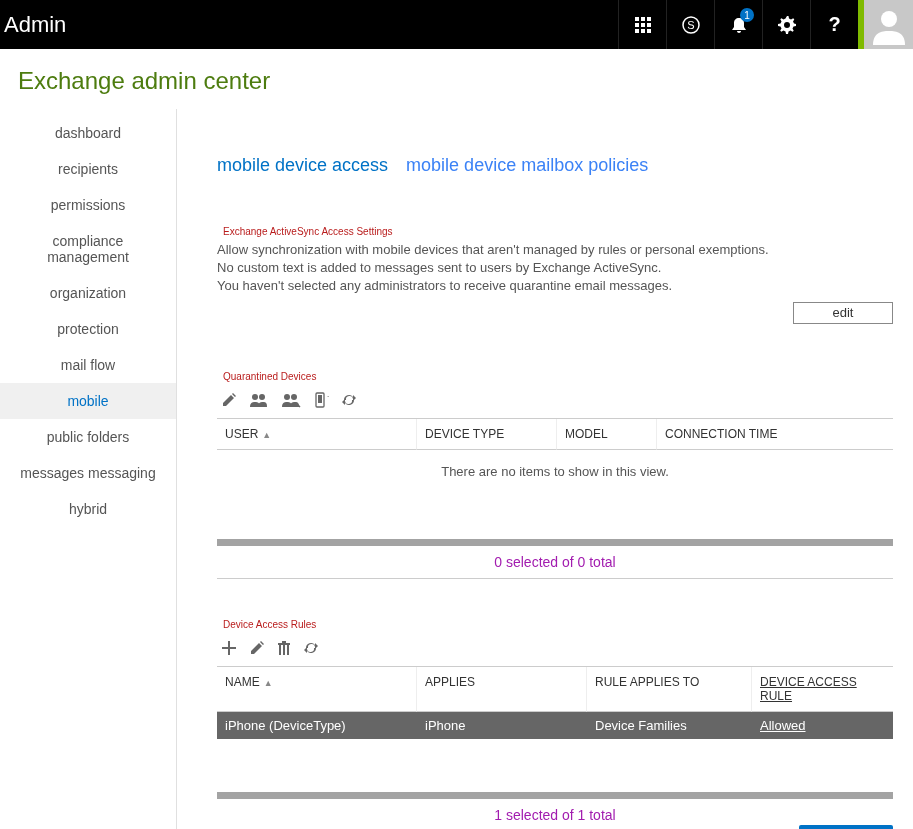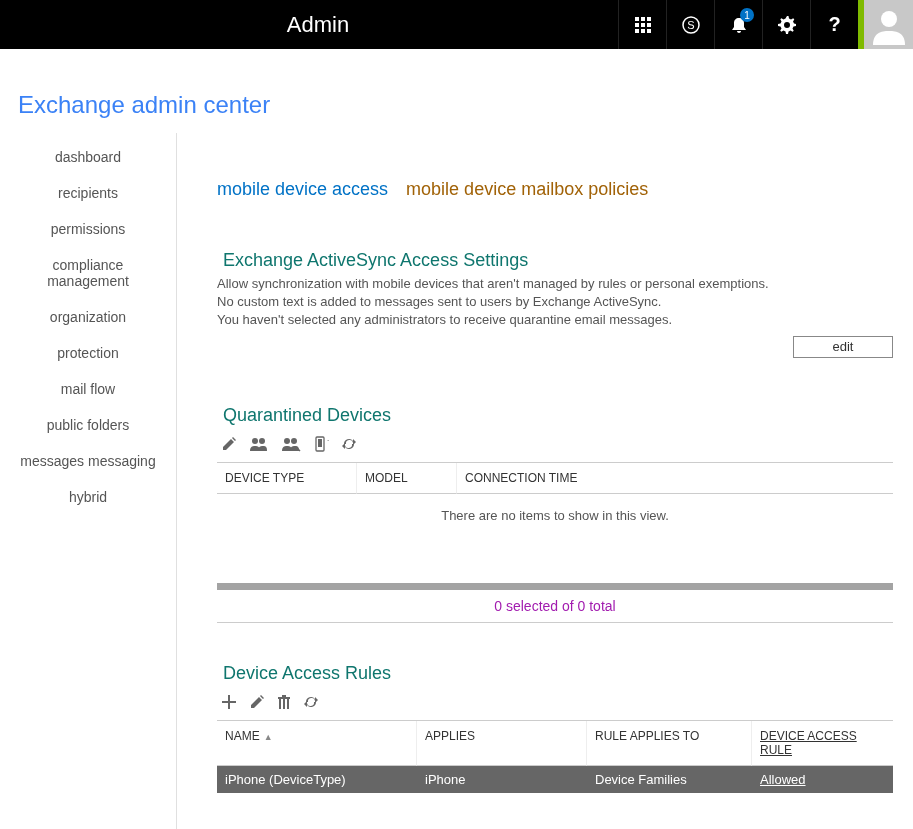--- a/index.html
+++ b/index.html
@@ -1,46 +1,46 @@
 <!DOCTYPE html>
 <html><head>
 <meta charset="utf-8">
 <style>
   * { box-sizing: border-box; margin: 0; padding: 0; }
   body { font-family: "Segoe UI", Arial, sans-serif; font-size: 14px; color: #444; background: #fff; width: 913px; }
   
   
   .top-header { background: #000; height: 49px; display: flex; align-items: center; color: #fff; }
-  .top-header .title { font-size: 22px; font-weight: 300; padding-left: 18px; flex: 1; text-align: center; }
+  .top-header .title { font-size: 22px; font-weight: 300; padding-left: 4px; flex: 1; }
   .top-icons { display: flex; height: 100%; }
   .top-icon-cell { width: 48px; height: 49px; display: flex; align-items: center; justify-content: center; border-left: 1px solid #222; position: relative; cursor: pointer; }
   .top-icon-cell svg { fill: #fff; }
   .badge { position: absolute; top: 8px; right: 8px; background: #0072c6; color: #fff; font-size: 10px; border-radius: 50%; width: 14px; height: 14px; display: flex; align-items: center; justify-content: center; }
   .green-strip { width: 6px; height: 49px; background: #7fba00; }
   .avatar-cell { width: 49px; height: 49px; background: #c8c8c8; display: flex; align-items: center; justify-content: center; }
   .avatar-cell svg { fill: #fff; }
   
   
-  .page-title { color: #3b82f6; font-size: 24px; font-weight: 400; padding: 18px 0 14px 18px; margin-top: 24px; }
+  .page-title { color: #4d7c0f; font-size: 24px; font-weight: 400; padding: 18px 0 14px 18px; }
   
   
   .layout { display: flex; }
   .sidebar { width: 177px; border-right: 1px solid #e0e0e0; padding-top: 6px; min-height: 700px; text-align: center; }
   .sidebar-item { padding: 10px 18px; font-size: 14px; color: #555; cursor: pointer; }
   .sidebar-item.active { background: #f0f0f0; color: #0072c6; }
   
   .main { flex: 1; padding: 6px 20px 20px 40px; position: relative; }
   
   
   .tabs { display: flex; gap: 18px; margin-bottom: 50px; margin-top: 40px; }
-  .tab { font-size: 18px; font-weight: 400; color: #a16207; cursor: pointer; }
+  .tab { font-size: 18px; font-weight: 400; color: #3b82f6; cursor: pointer; }
   .tab.active { color: #0072c6; }
   
   
-  .section-title { font-size: 18px; color: #0f766e; margin-bottom: 4px; padding-left: 6px; }
+  .section-title { font-size: 10px; color: #b91c1c; margin-bottom: 4px; padding-left: 6px; }
   .section-desc { font-size: 13px; color: #555; line-height: 1.4; }
   .edit-row { display: flex; justify-content: flex-end; margin-top: 6px; margin-bottom: 47px; }
   .edit-btn { width: 100px; height: 22px; border: 1px solid #888; background: #fff; font-size: 13px; cursor: pointer; text-align: center; color: #333; }
   
   
   .toolbar { display: flex; gap: 12px; padding: 6px 4px 10px 4px; align-items: center; }
   .tool-icon { cursor: pointer; color: #666; display: flex; }
   .tool-icon svg { fill: #666; }
   
   
@@ -118,20 +118,21 @@
 <div class="layout">
 
   <div class="sidebar">
     <div class="sidebar-item">dashboard</div>
     <div class="sidebar-item">recipients</div>
     <div class="sidebar-item">permissions</div>
     <div class="sidebar-item">compliance management</div>
     <div class="sidebar-item">organization</div>
     <div class="sidebar-item">protection</div>
     <div class="sidebar-item">mail flow</div>
+    <div class="sidebar-item active">mobile</div>
     <div class="sidebar-item">public folders</div>
     <div class="sidebar-item">messages messaging</div>
     <div class="sidebar-item">hybrid</div>
   </div>
 
   <div class="main">
 
     <div class="tabs">
       <div class="tab active">mobile device access</div>
       <div class="tab">mobile device mailbox policies</div>
@@ -182,20 +183,21 @@
             </svg>
           </span>
         <span class="tool-icon">
             <svg width="16" height="16" viewBox="0 0 16 16">
               <path d="M3 8 A5 5 0 0 1 12 5 L12 3 L15 6 L12 9 L12 7 A3 3 0 0 0 5 8 Z M13 8 A5 5 0 0 1 4 11 L4 13 L1 10 L4 7 L4 9 A3 3 0 0 0 11 8 Z"></path>
             </svg>
           </span>
       </div>
       <div class="tbl">
         <div class="tbl-head">
+          <div class="th q-col1"><span>USER</span><span class="sort-arrow">▲</span></div>
           <div class="th q-col2">DEVICE TYPE</div>
           <div class="th q-col3">MODEL</div>
           <div class="th q-col4">CONNECTION TIME</div>
         </div>
         <div class="empty-row">There are no items to show in this view.</div>
         <div class="footer-row">0 selected of 0 total</div>
       </div>
     </div>
 
     <div>

